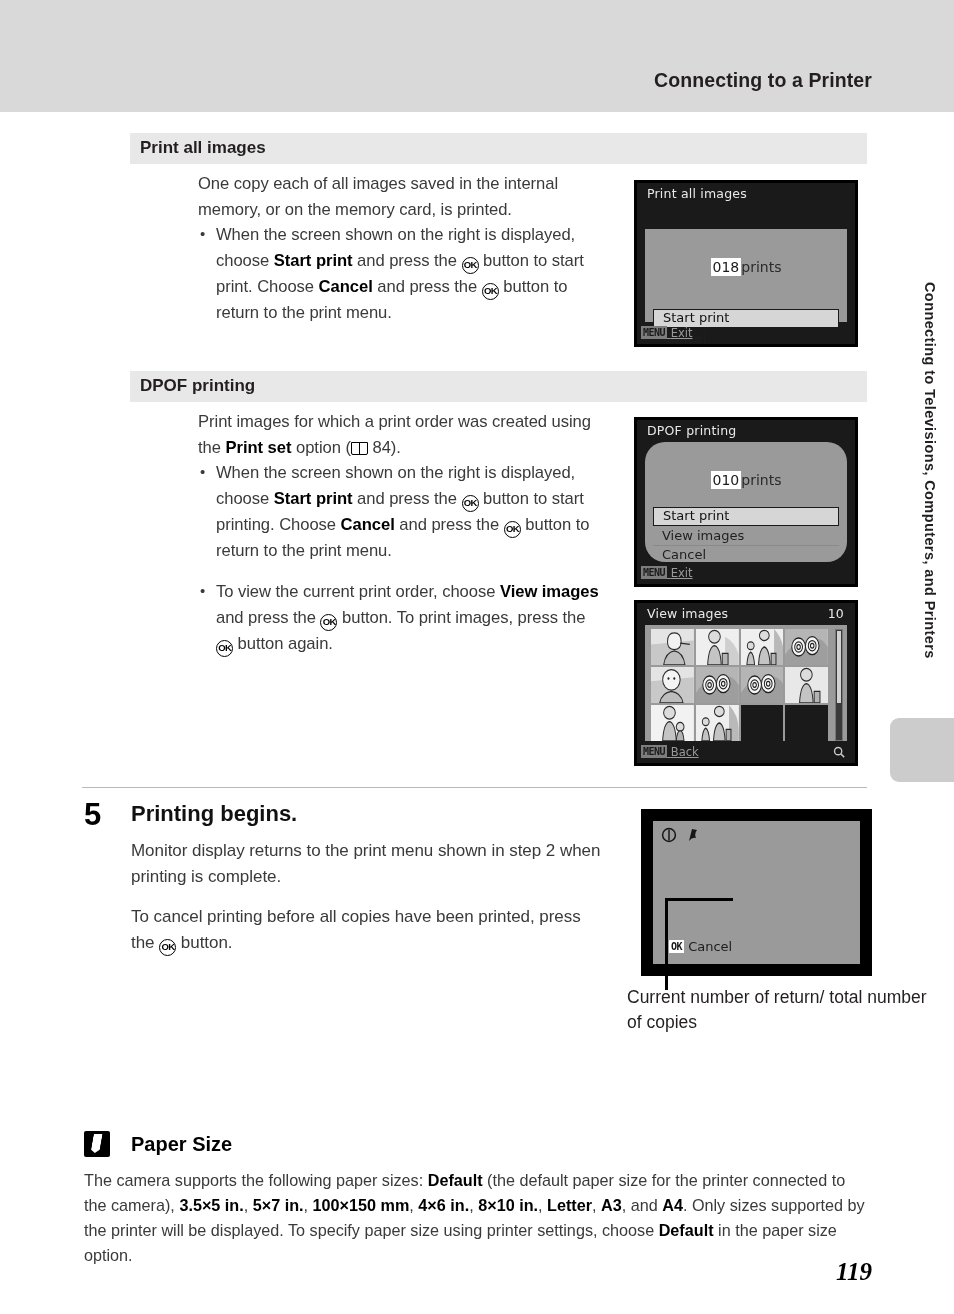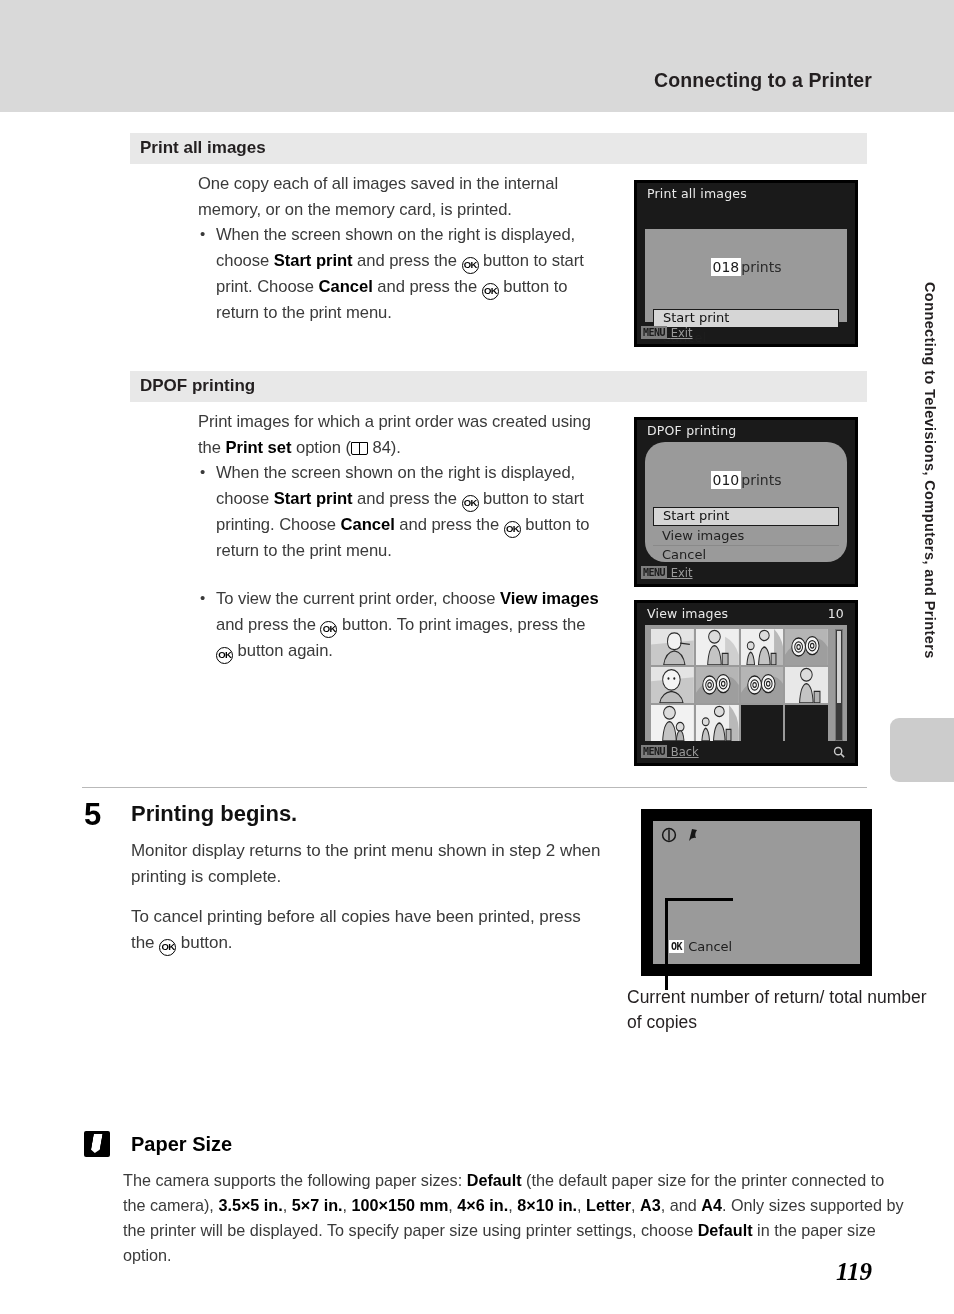--- a/index.html
+++ b/index.html
@@ -247,21 +247,21 @@
     width: 9px; height: 19px; background: #fff;
     transform: skewX(-10deg);
     clip-path: polygon(0 0, 100% 0, 100% 82%, 50% 100%, 0 82%);
   }
   .note-title {
     position: absolute;
     font-size: 20px; font-weight: 700; color: #000;
   }
   .note-body {
     position: absolute;
-    font-size: 16.2px; line-height: 25px; color: #3a3a3a; margin-left: 39px;
+    font-size: 16.2px; line-height: 25px; color: #3a3a3a;
   }
   .note-body b { color: #000; font-weight: 700; }
 
   .pagenum {
     position: absolute; right: 82px; bottom: 28px;
     font-size: 25px; font-weight: 700; font-style: italic;
     font-family: "Liberation Serif", serif; color: #000;
   }
 </style>
 </head>
@@ -305,21 +305,21 @@
 </div>
 
 <div class="sec-band" style="top:371px;">
   <span>DPOF printing</span>
 </div>
 
 <div class="body-col" style="left:198px; top:409px; width:408px;">
   <div>Print images for which a print order was created using the <b>Print set</b> option (<span class="bookg"></span> 84).</div>
   <ul class="bul">
     <li>When the screen shown on the right is displayed, choose <b>Start print</b> and press the <span class="okg">OK</span> button to start printing. Choose <b>Cancel</b> and press the <span class="okg">OK</span> button to return to the print menu.</li>
-    <li style="margin-top:23px;">To view the current print order, choose <b>View images</b> and press the <span class="okg">OK</span> button. To print images, press the <span class="okg">OK</span> button again.</li>
+    <li style="margin-top:16px;">To view the current print order, choose <b>View images</b> and press the <span class="okg">OK</span> button. To print images, press the <span class="okg">OK</span> button again.</li>
   </ul>
 </div>
 
 <div class="screen" style="left:634px; top:417px; width:224px; height:170px;">
   <div class="scr-title">DPOF printing</div>
   <div class="scr-body" style="top:22px; bottom:22px;border-radius:20px;">
     <div class="prints-row">
       <span class="num">010</span><span class="lbl">prints</span>
     </div>
     <div class="menu-item sel" style="top:65px;">

